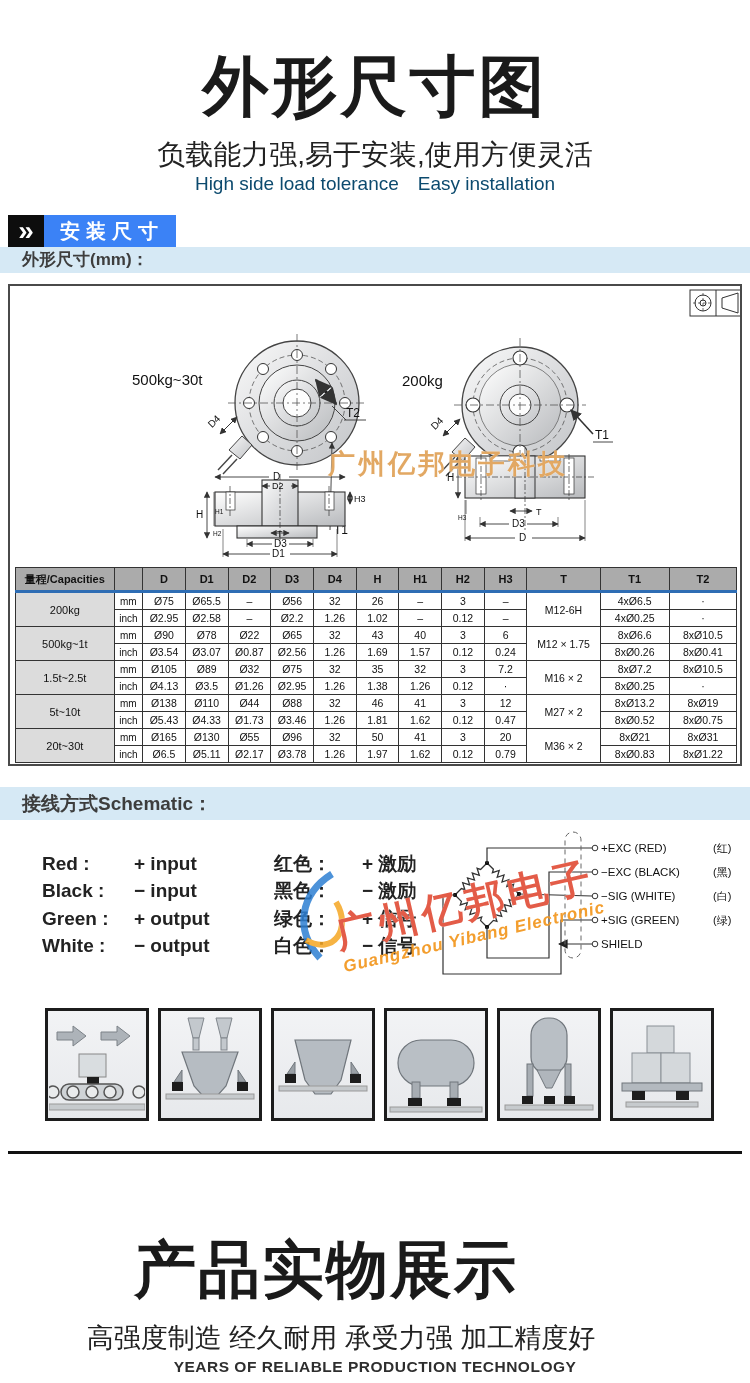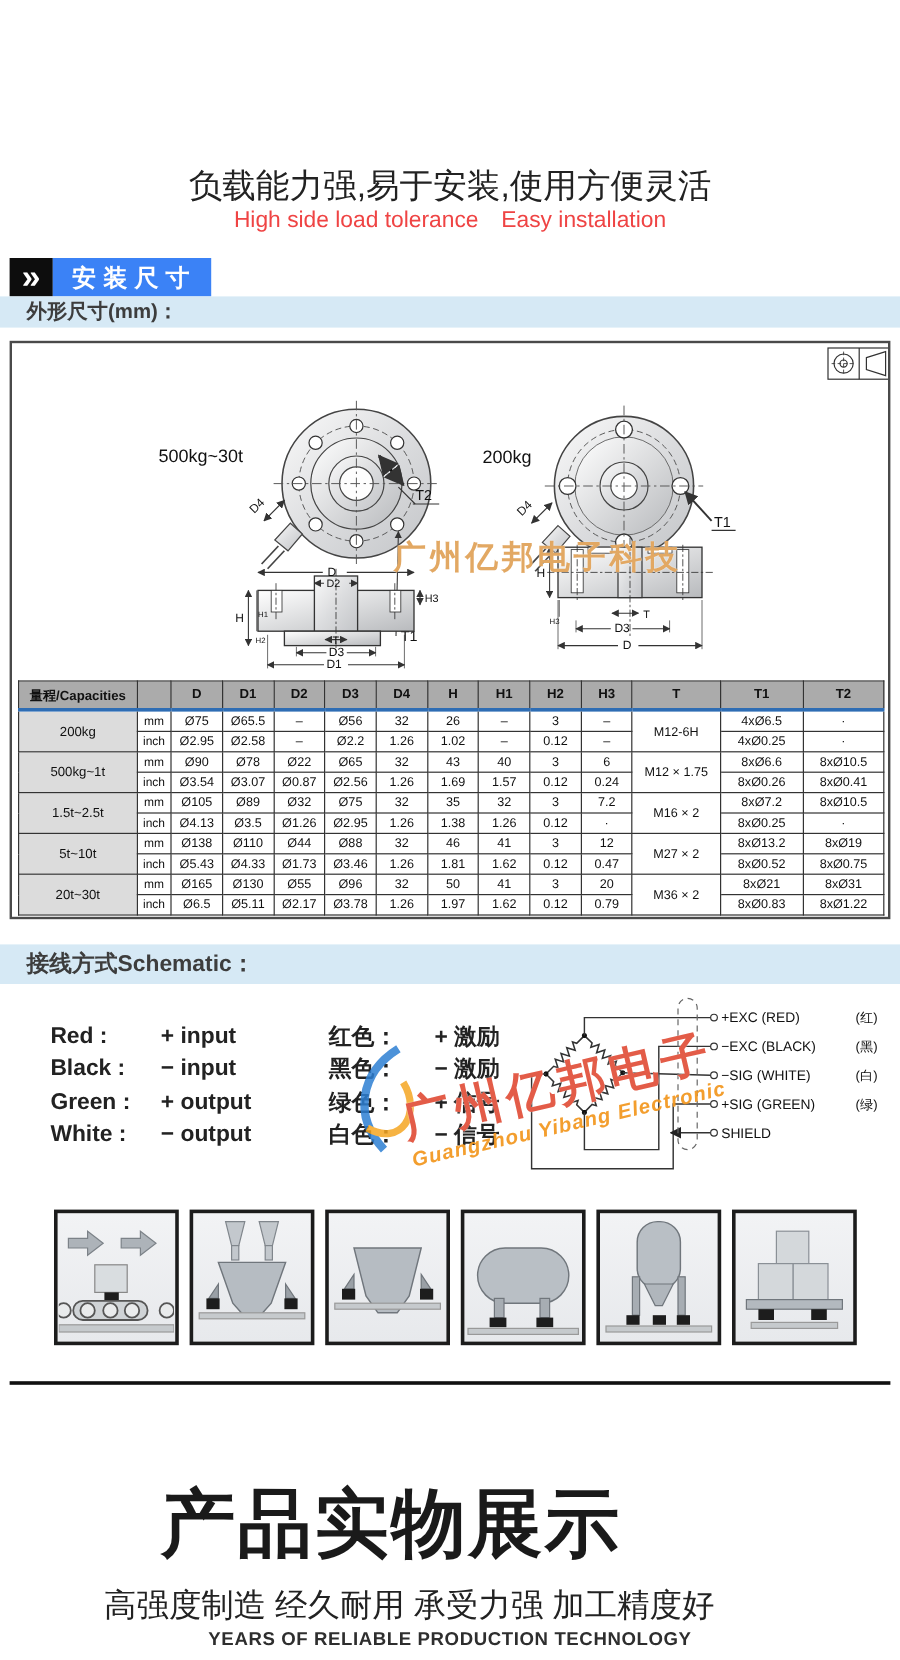--- a/index.html
+++ b/index.html
@@ -4,21 +4,21 @@
 <style>
   html,body{margin:0;padding:0;background:#fff;}
   .page{position:relative;width:750px;height:1383px;background:#fff;overflow:hidden;
         font-family:"Liberation Sans","DejaVu Sans",sans-serif;color:#1a1a1a;}
   
   .hero-title{position:absolute;top:44px;left:0;width:750px;text-align:center;
         font-size:66px;font-weight:900;letter-spacing:3px;line-height:1.3;}
   .hero-sub{position:absolute;top:136px;left:0;width:750px;text-align:center;
         font-size:28px;font-weight:500;color:#222;}
   .hero-sub-en{position:absolute;top:173px;left:0;width:750px;text-align:center;
-        font-size:19px;font-weight:500;color:#ef4444;}
+        font-size:19px;font-weight:500;color:#0c4a6e;}
   
   .badge{position:absolute;left:8px;top:215px;display:flex;height:32px;}
   .badge-chev{width:36px;height:32px;background:#0d0d0d;color:#fff;font-size:28px;
         font-weight:700;display:flex;align-items:center;justify-content:center;line-height:1;}
   .badge-label{background:#3b82f6;color:#fff;font-size:20px;font-weight:700;
         letter-spacing:6px;padding:0 12px 0 16px;display:flex;align-items:center;}
   
   .bluebar{position:absolute;left:0;width:750px;background:#d6e9f5;color:#3d3d3d;
         font-weight:700;padding-left:22px;box-sizing:border-box;}
   .bar1{top:247px;height:26px;line-height:26px;font-size:17px;}
@@ -64,20 +64,21 @@
         font-size:27px;font-weight:500;color:#222;}
   .foot-tag{position:absolute;top:1358px;left:0;width:750px;text-align:center;
         font-size:15.5px;font-weight:700;color:#2e2e2e;letter-spacing:0.5px;}
   svg text{font-family:"Liberation Sans","DejaVu Sans",sans-serif;}
 </style>
 </head>
 <body>
 
 <div class="page">
 
+  <div class="hero-title">外形尺寸图</div>
   <div class="hero-sub">负载能力强,易于安装,使用方便灵活</div>
   <div class="hero-sub-en">High side load tolerance  Easy installation</div>
 
   <div class="badge">
     <span class="badge-chev">»</span>
     <span class="badge-label">安装尺寸</span>
   </div>
 
   <div class="bluebar bar1">
     <span>外形尺寸(mm)：</span>

